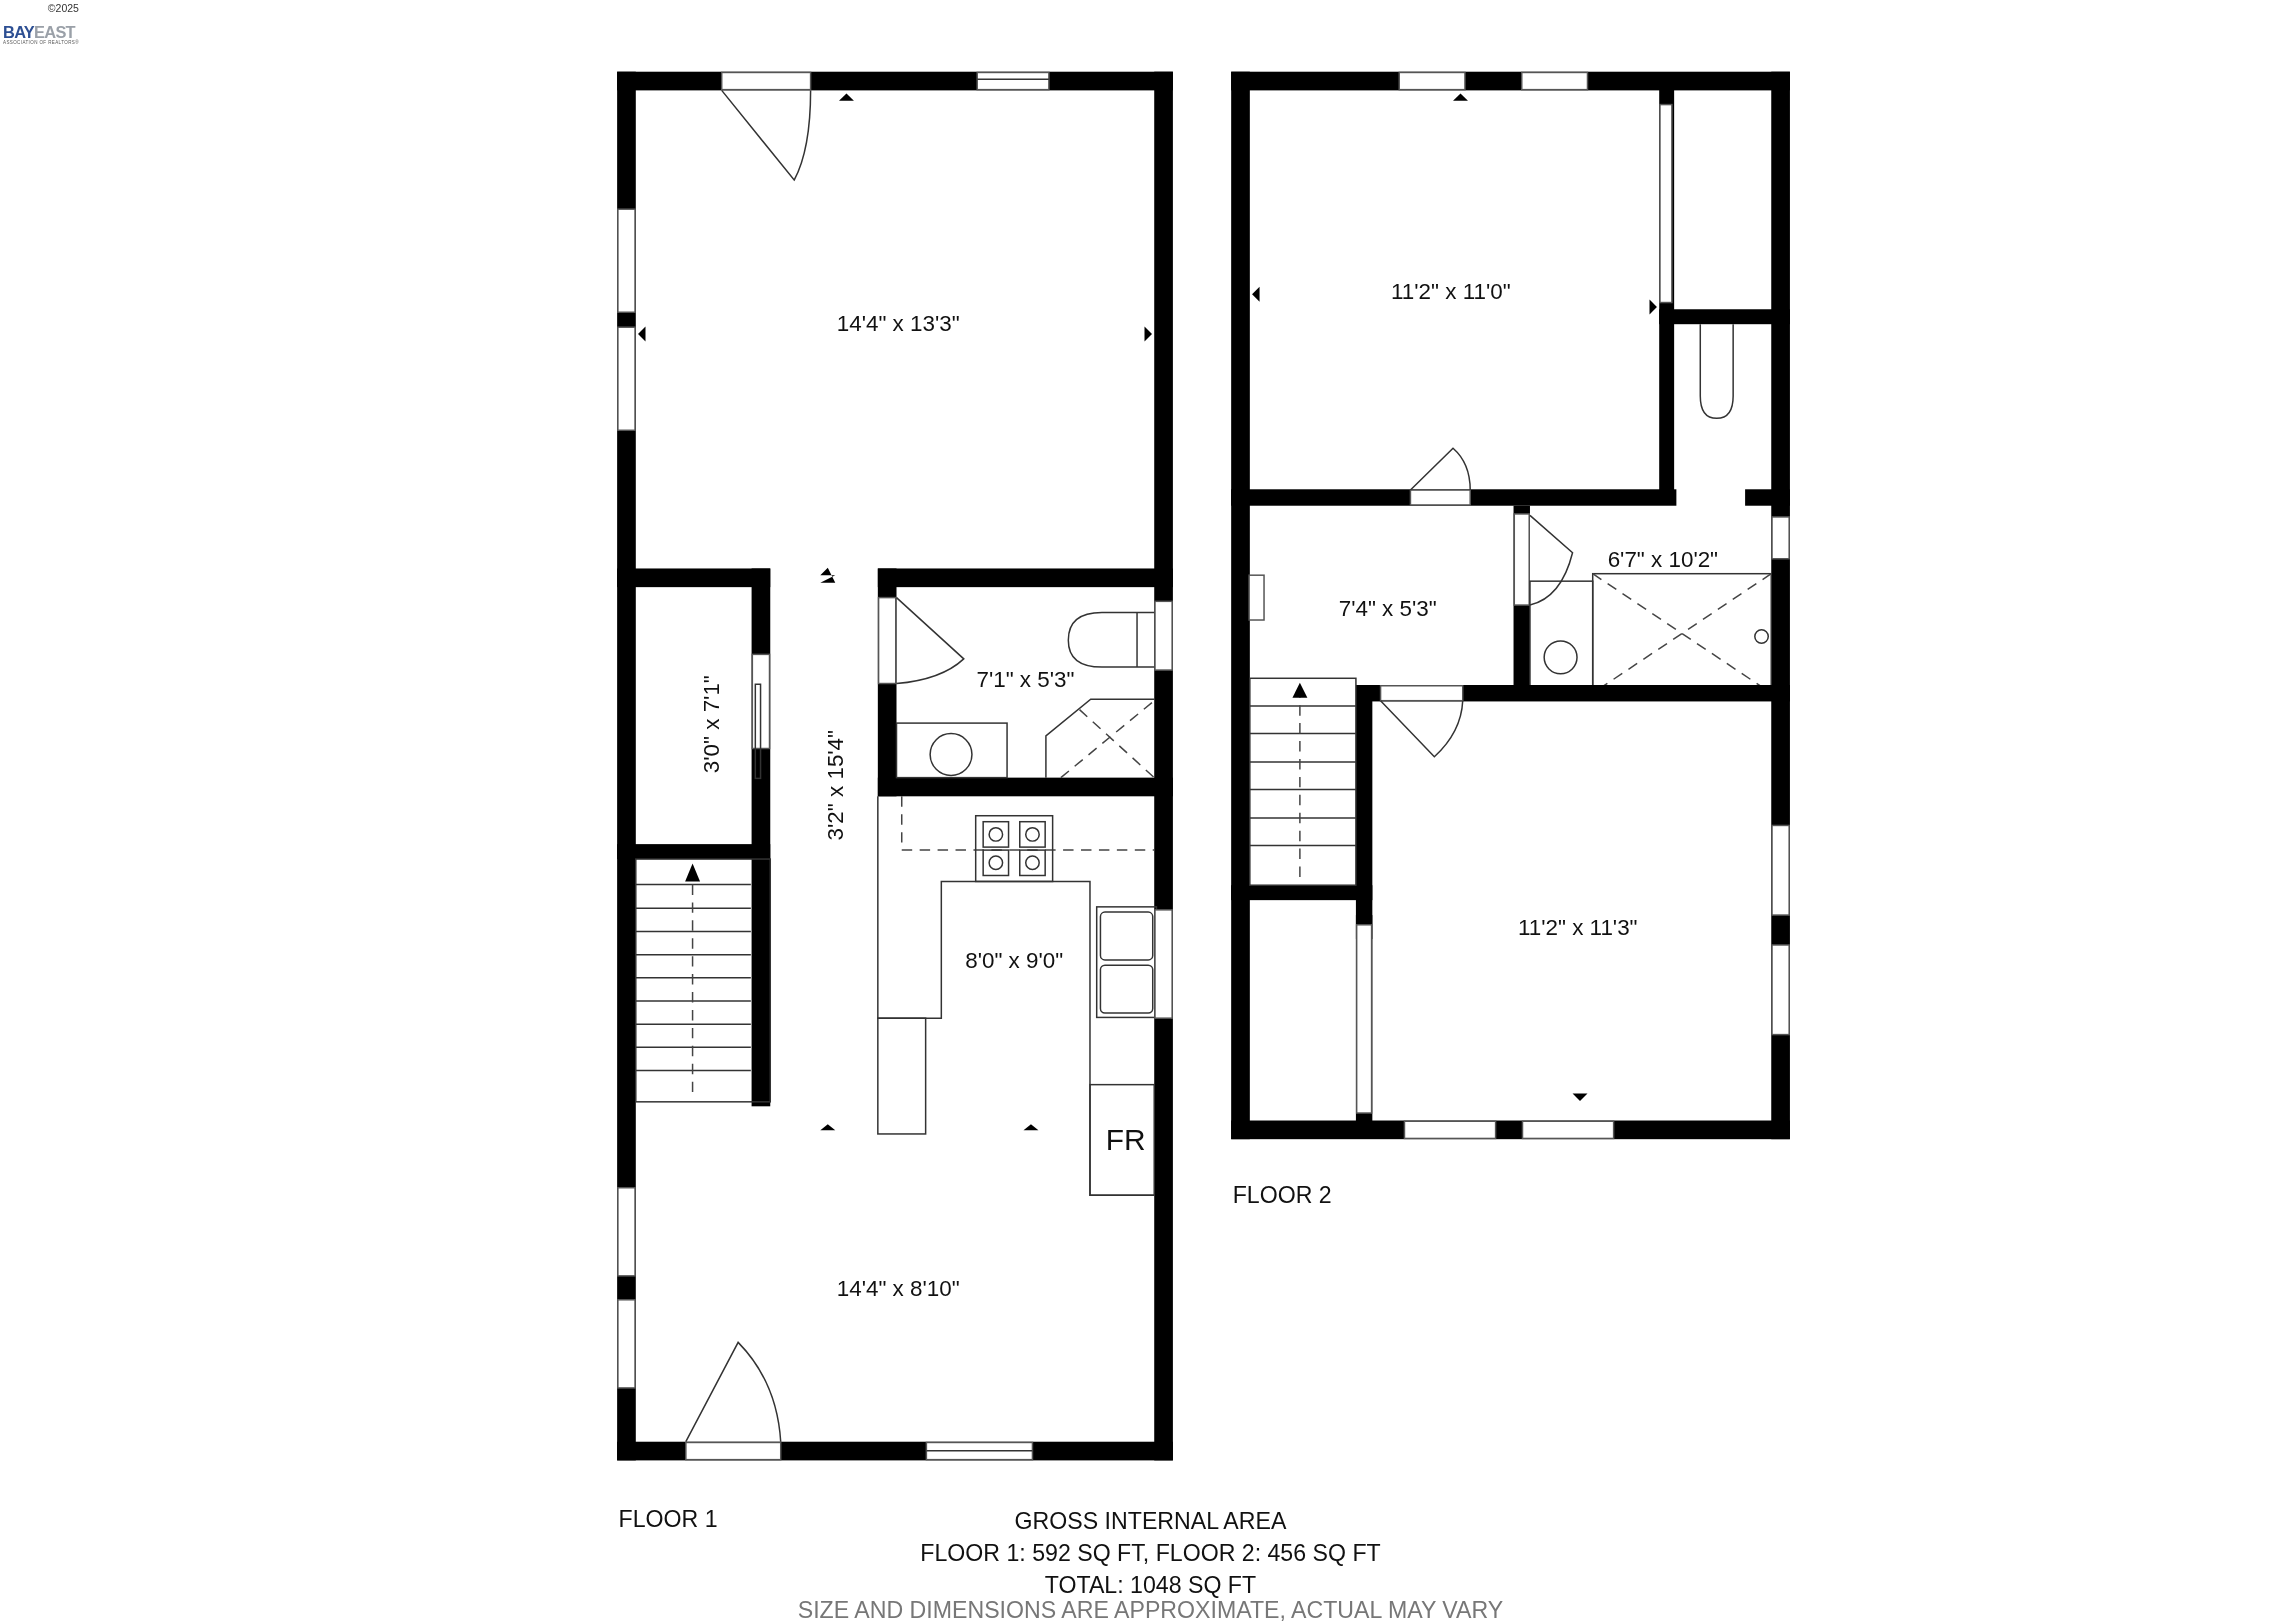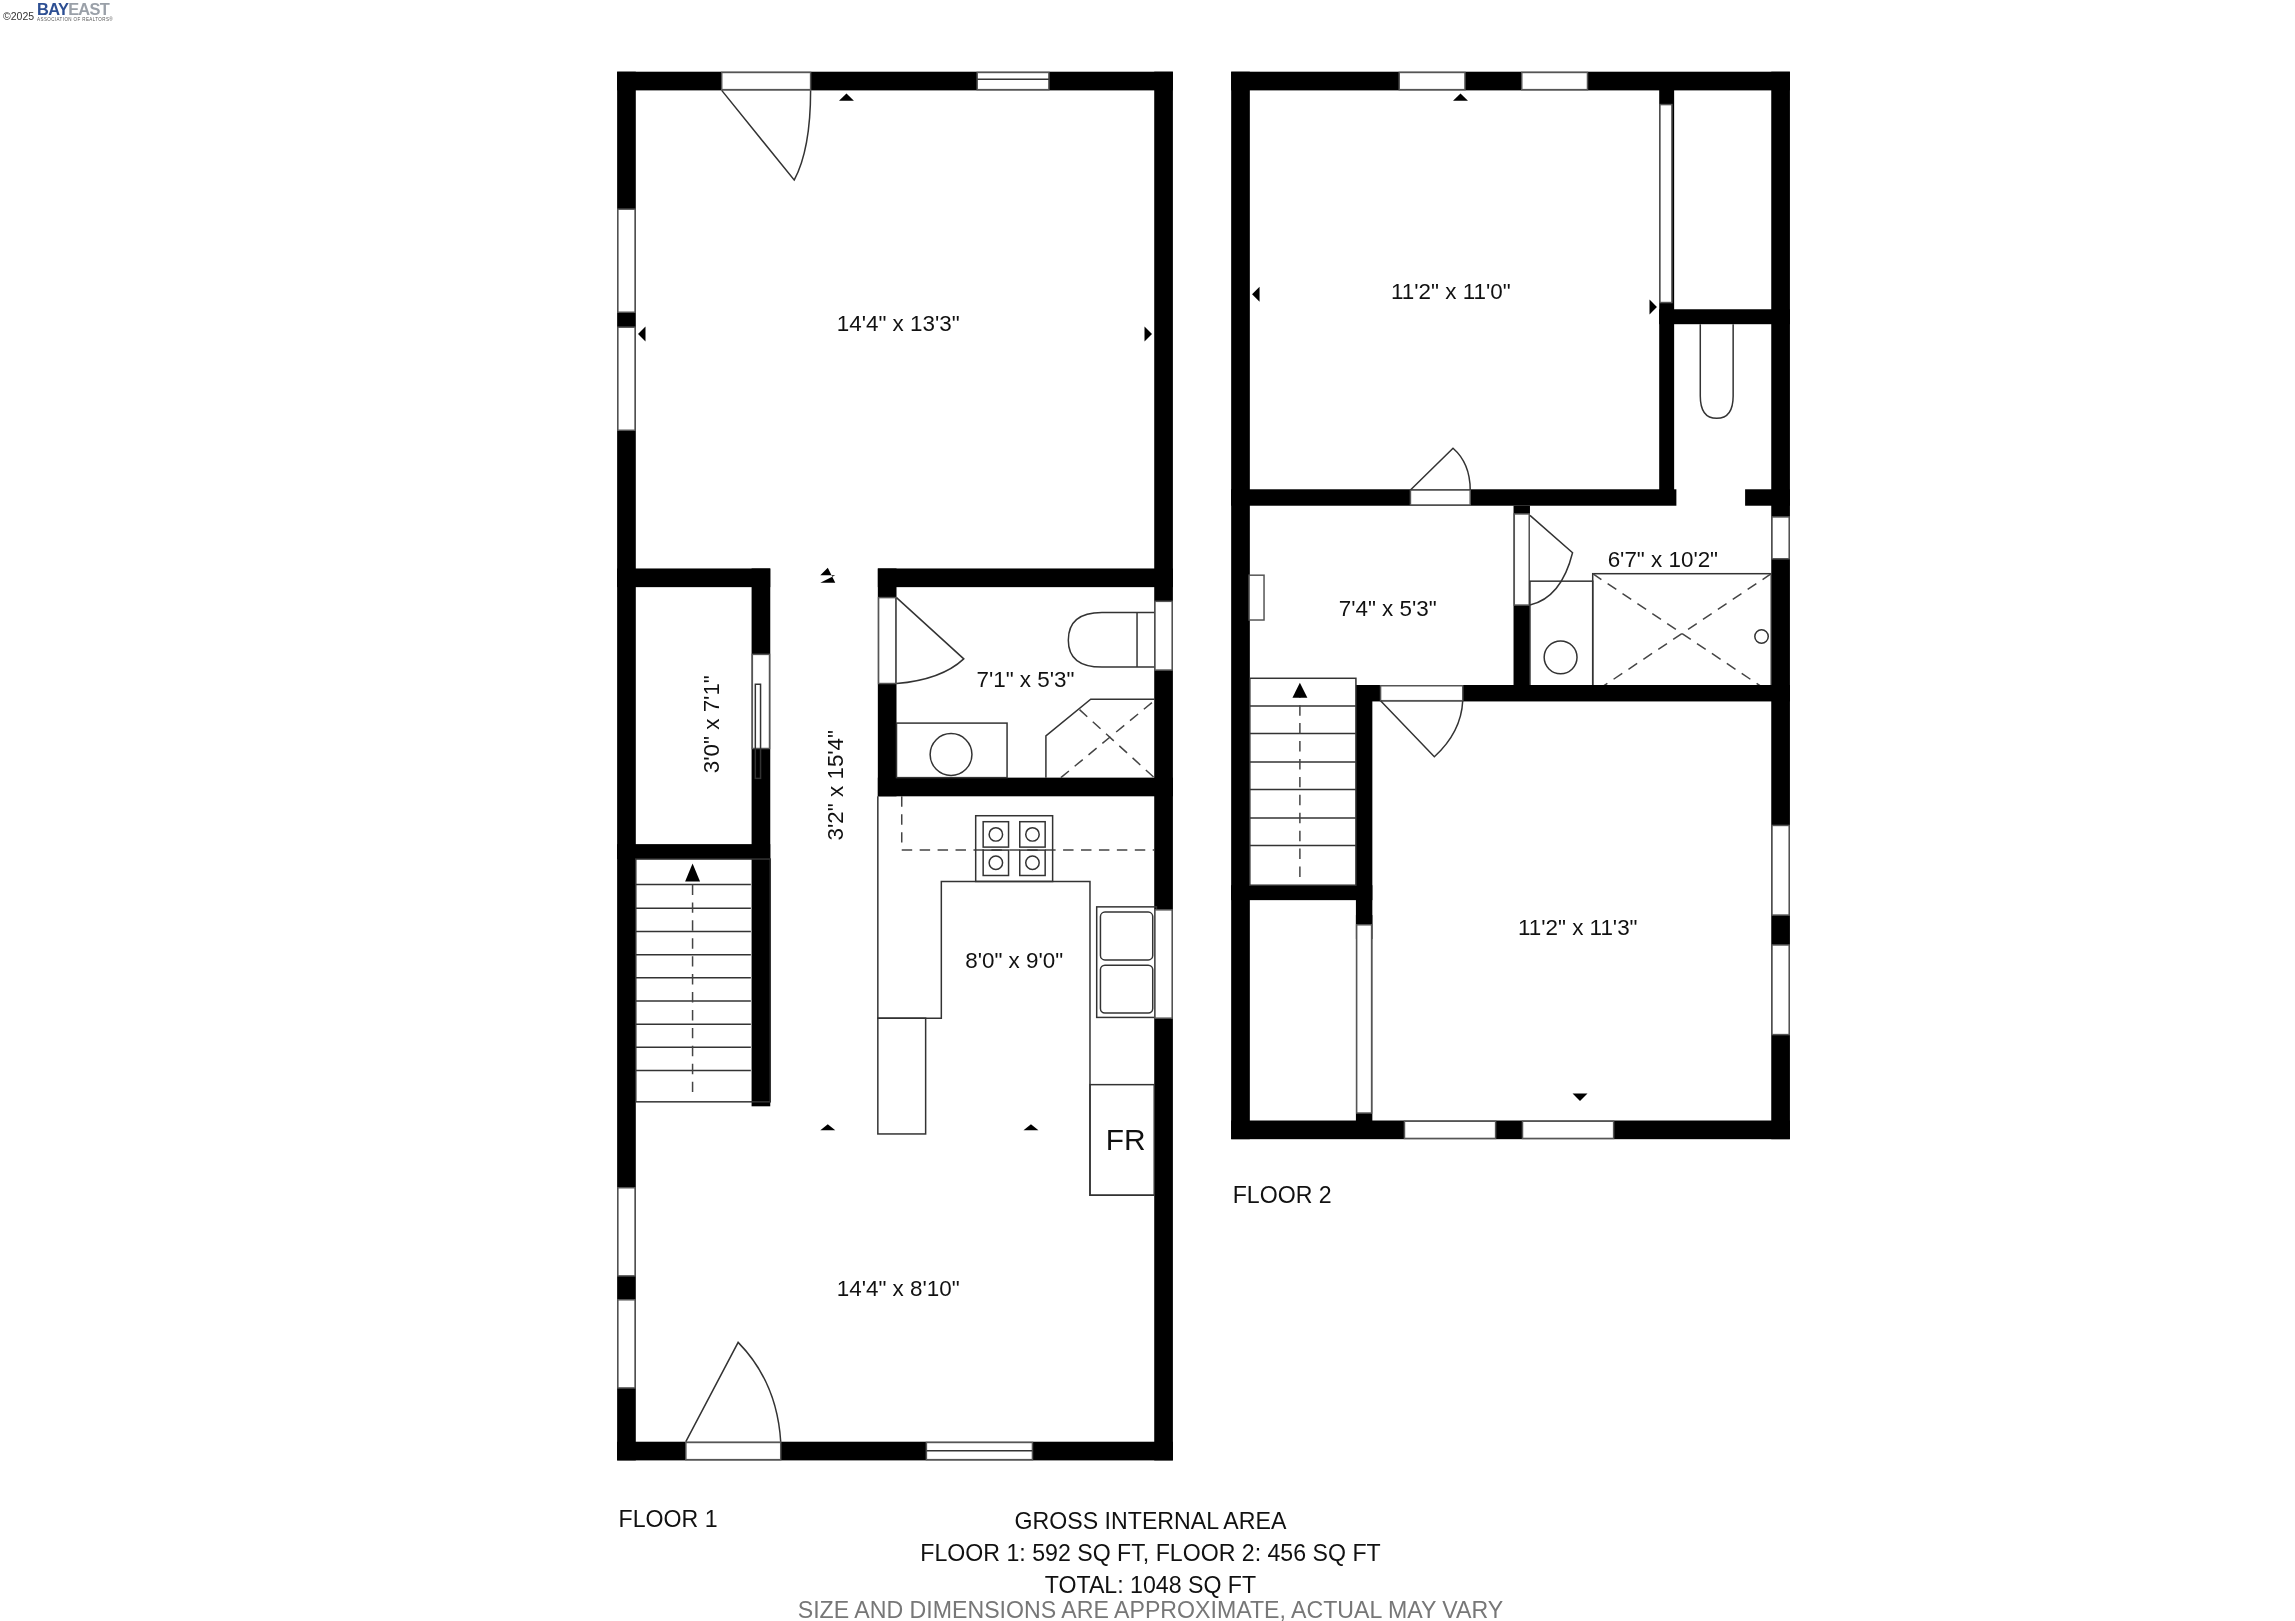--- a/index.html
+++ b/index.html
@@ -7,21 +7,21 @@
   svg{position:absolute;left:0;top:0;}
   .wall{fill:#000;}
   .gap{fill:#fff;stroke:#555;stroke-width:2;}
   .thin{fill:none;stroke:#333;stroke-width:2;}
   .dash{fill:none;stroke:#444;stroke-width:2;stroke-dasharray:14 10;}
   .mk{fill:#000;}
   .room-label{font-family:"Liberation Sans",sans-serif;font-size:30px;fill:#111;}
   .floor-label{font-family:"Liberation Sans",sans-serif;font-size:31px;fill:#111;}
   .area-line{font-family:"Liberation Sans",sans-serif;font-size:31px;fill:#111;text-anchor:middle;}
   .disclaimer{font-family:"Liberation Sans",sans-serif;font-size:31px;fill:#777;text-anchor:middle;}
-  .logo{position:absolute;left:3px;top:1.5px;display:flex;align-items:flex-end;gap:3px;}
+  .logo{position:absolute;left:3px;top:1.5px;display:flex;align-items:flex-end;gap:11px;flex-direction:column;}
   .logo .copy{font-size:10.5px;color:#333;}
   .logo .brand{display:flex;flex-direction:column;}
   .logo .brand .b1{font-size:16.4px;font-weight:bold;line-height:15px;letter-spacing:-0.7px;}
   .logo .brand .b1 .bay{color:#2d4f93;}
   .logo .brand .b1 .east{color:#9aa0a8;}
   .logo .brand .b2{font-size:4.5px;color:#555;letter-spacing:0.4px;}
 </style>
 </head>
 <body>
 

